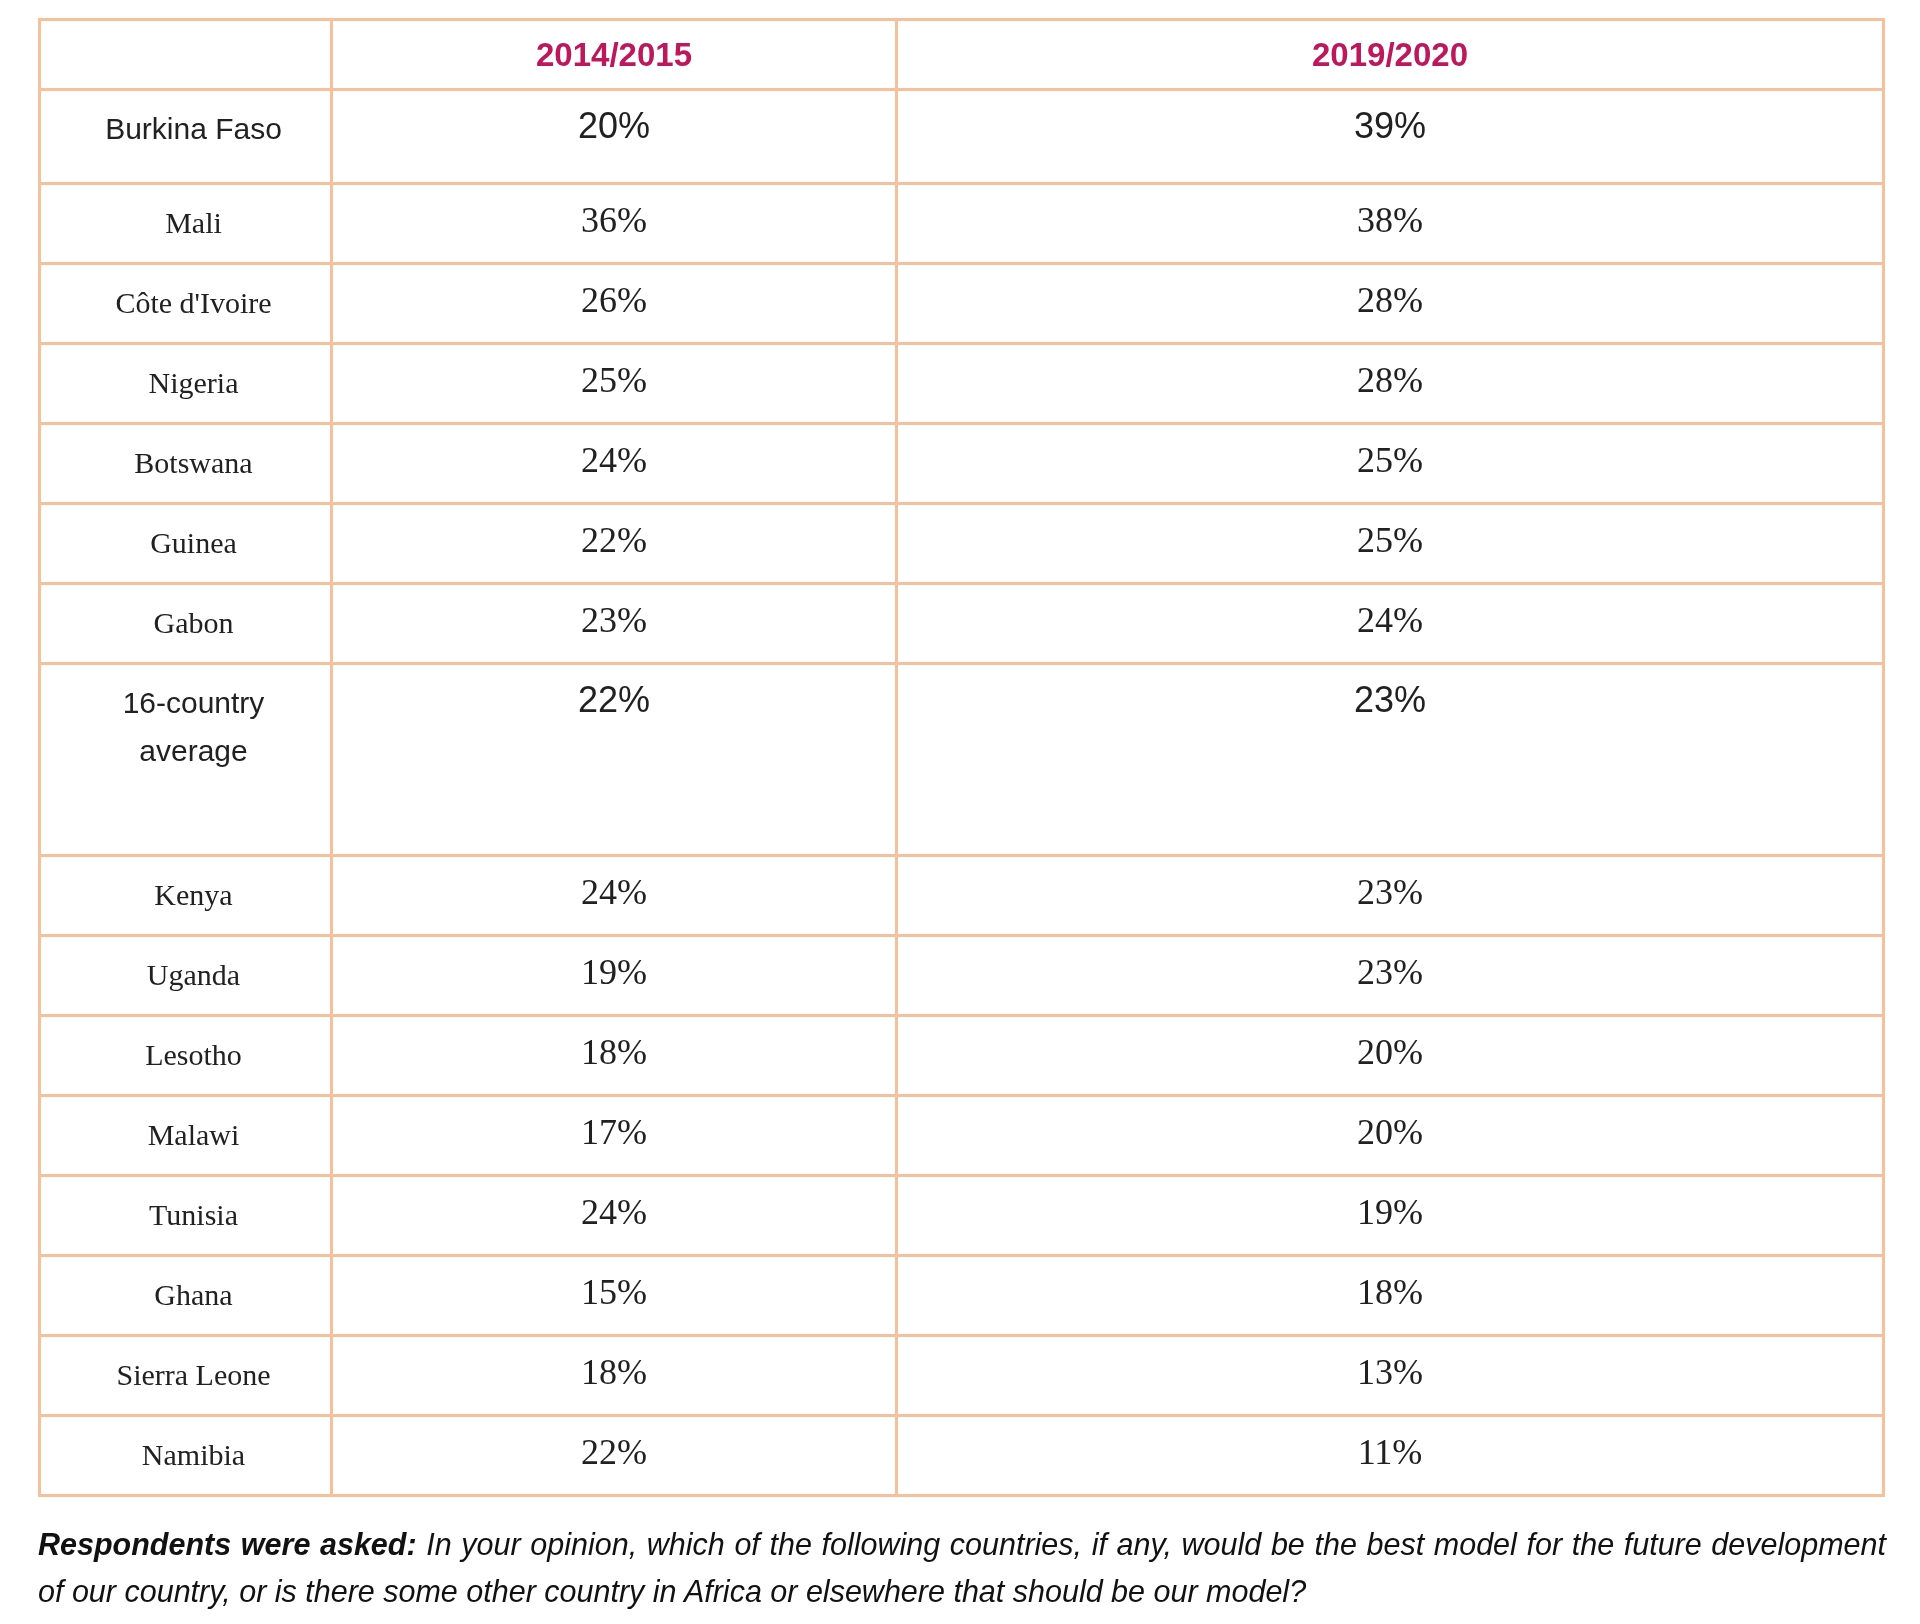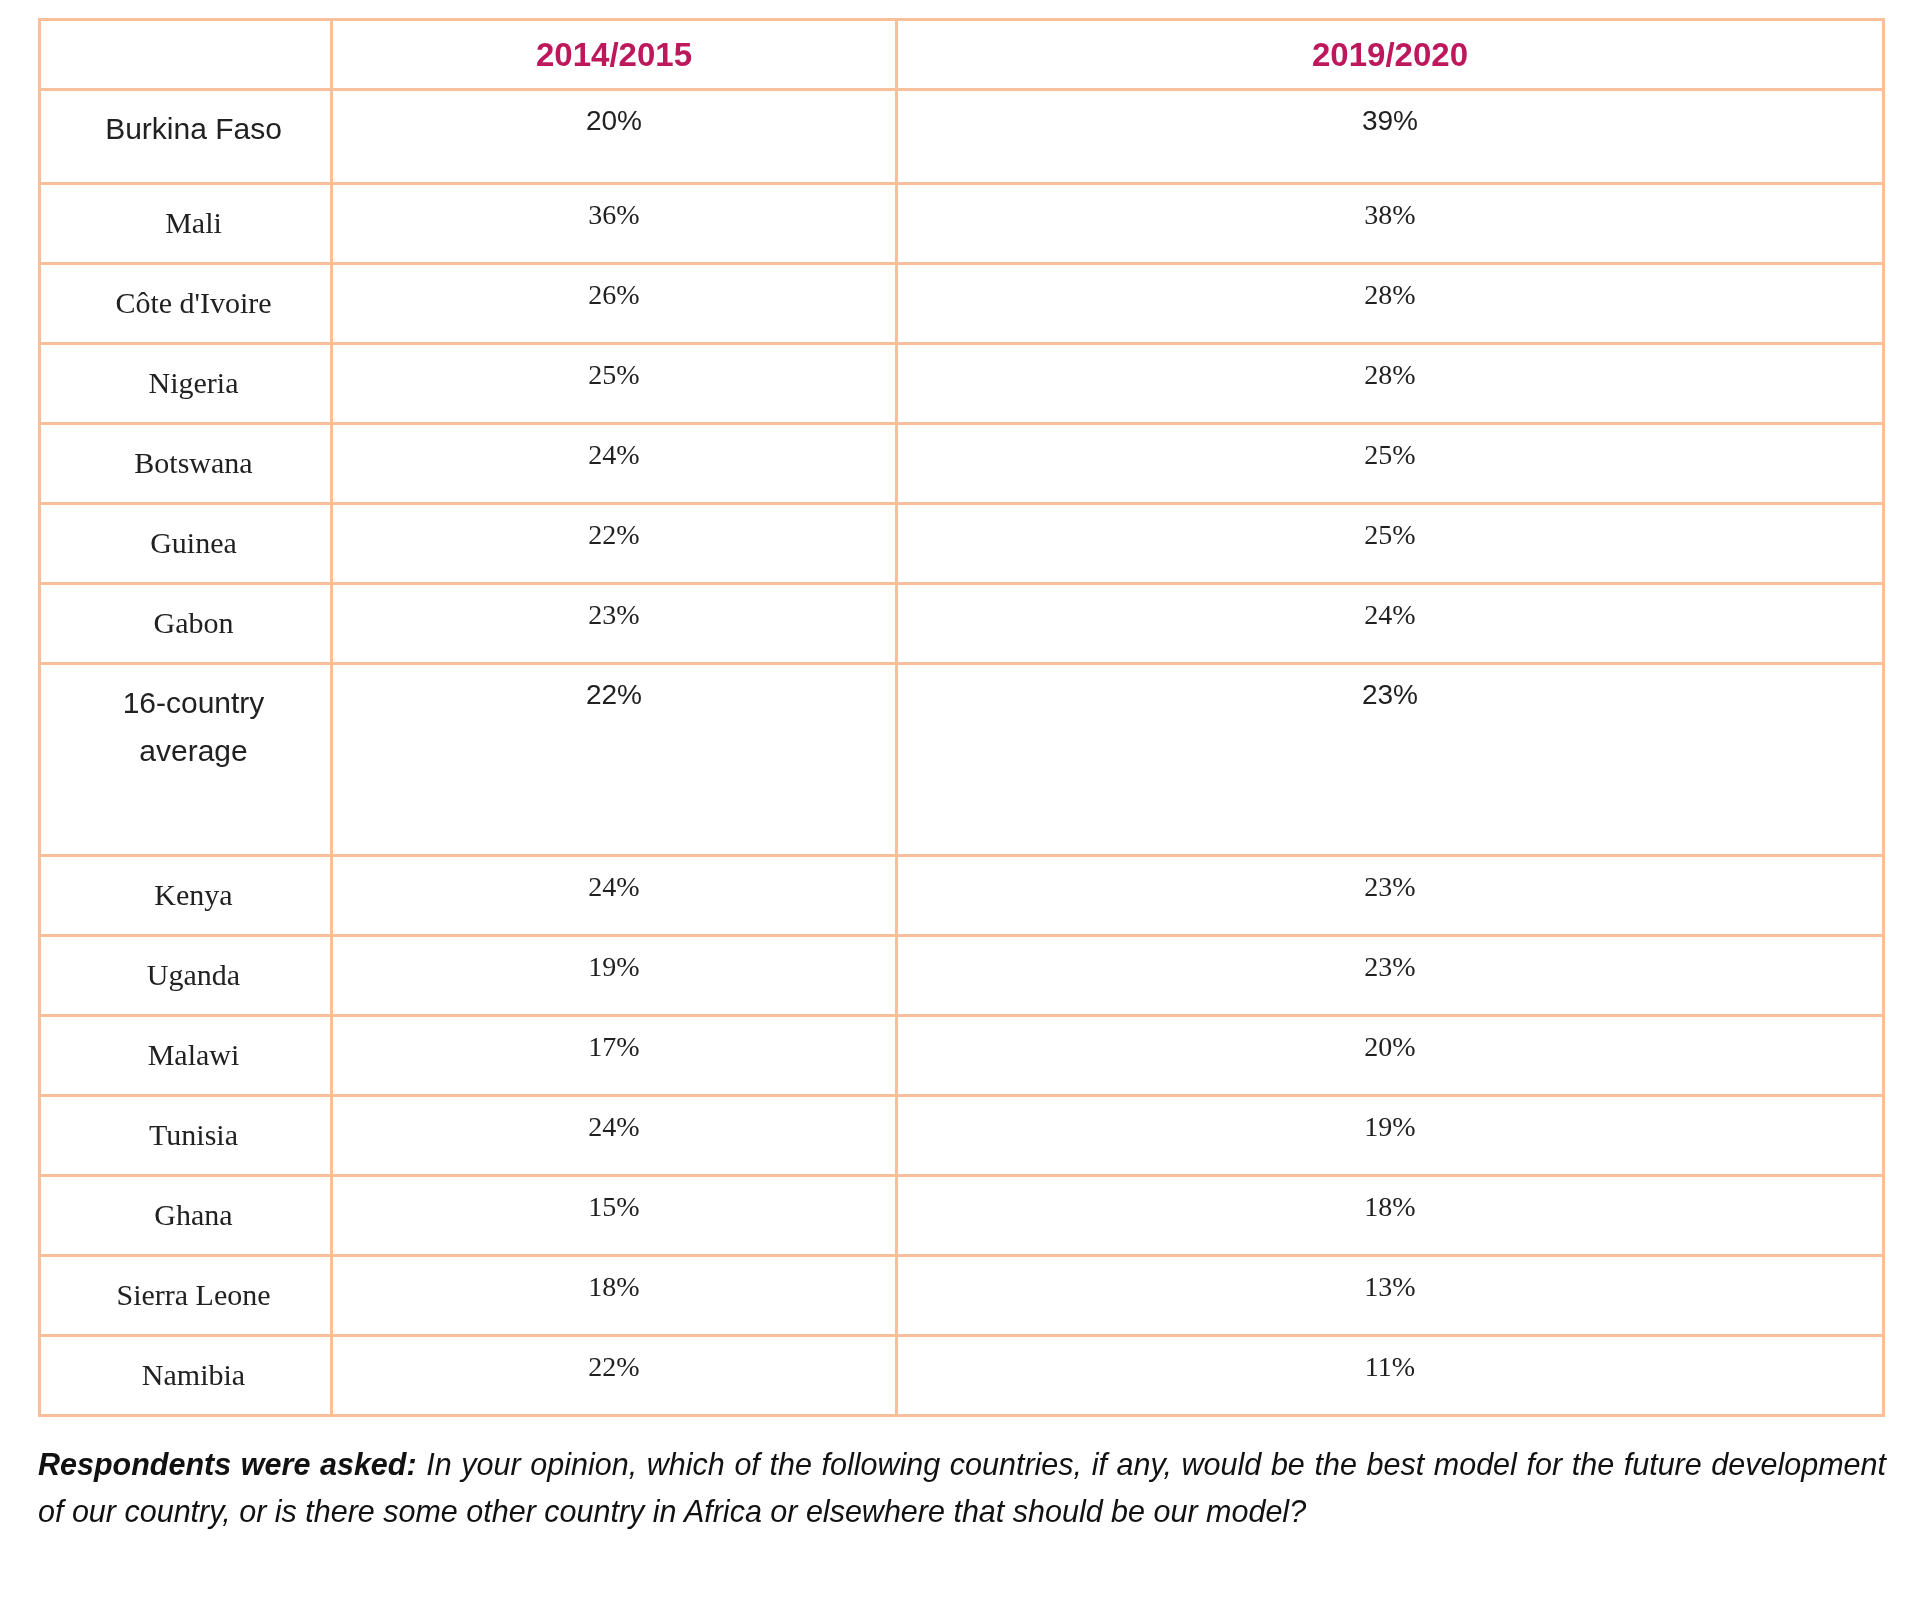--- a/index.html
+++ b/index.html
@@ -41,21 +41,21 @@
   }
   td.country {
     text-align: center;
     padding: 14px 8px 15px 24px;
     font-size: 30px;
     line-height: 1.6;
   }
   td.val {
     text-align: center;
     padding: 14px 8px 8px 8px;
-    font-size: 28px;
+    font-size: 36px;
   }
   tr.r-first td { height: 94px; }
   tr.r-norm  td { height: 78px; font-family: Liberation Serif, serif; }
   tr.r-tall  td { height: 192px; }
   .note {
     width: 1848px;
     margin: 24px 0 0 0;
     font-size: 30.5px;
     font-style: italic;
     line-height: 1.55;
@@ -127,20 +127,25 @@
         <td class="country">Kenya</td>
         <td class="val">24%</td>
         <td class="val">23%</td>
       </tr>
       <tr class="r-norm">
         <td class="country">Uganda</td>
         <td class="val">19%</td>
         <td class="val">23%</td>
       </tr>
       <tr class="r-norm">
+        <td class="country">Lesotho</td>
+        <td class="val">18%</td>
+        <td class="val">20%</td>
+      </tr>
+      <tr class="r-norm">
         <td class="country">Malawi</td>
         <td class="val">17%</td>
         <td class="val">20%</td>
       </tr>
       <tr class="r-norm">
         <td class="country">Tunisia</td>
         <td class="val">24%</td>
         <td class="val">19%</td>
       </tr>
       <tr class="r-norm">

